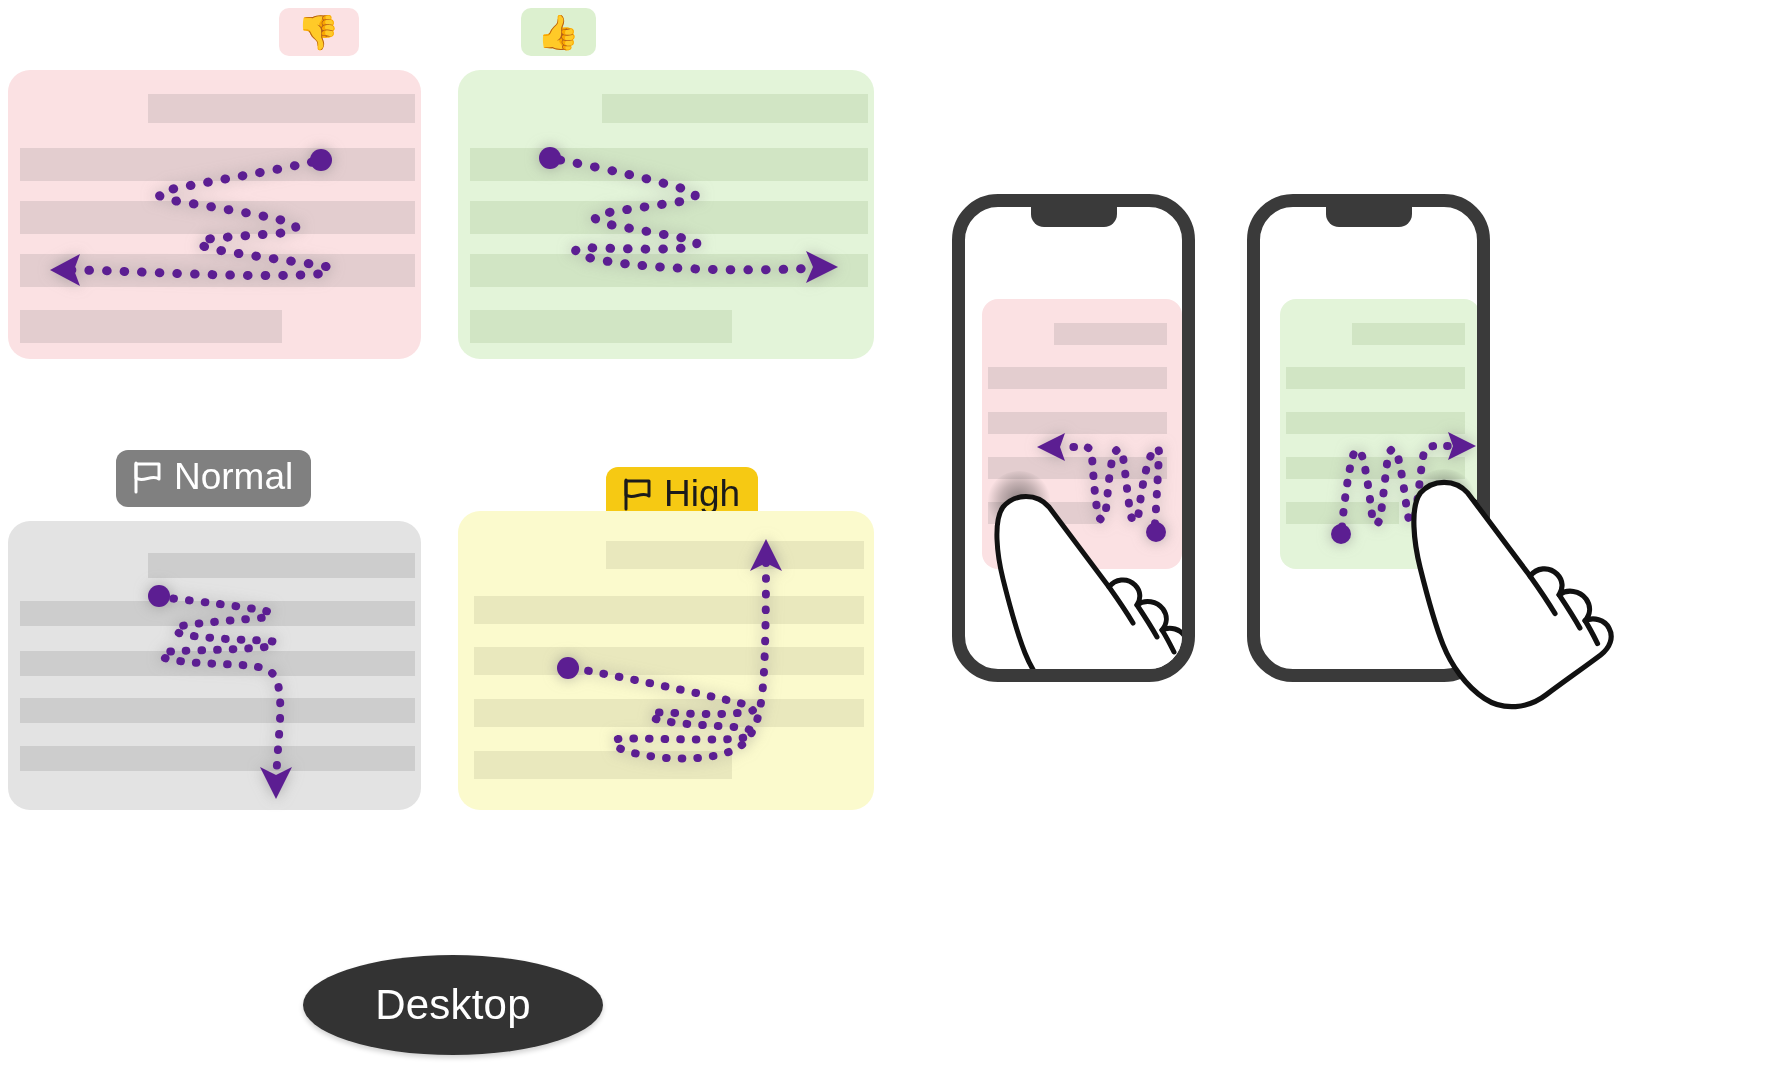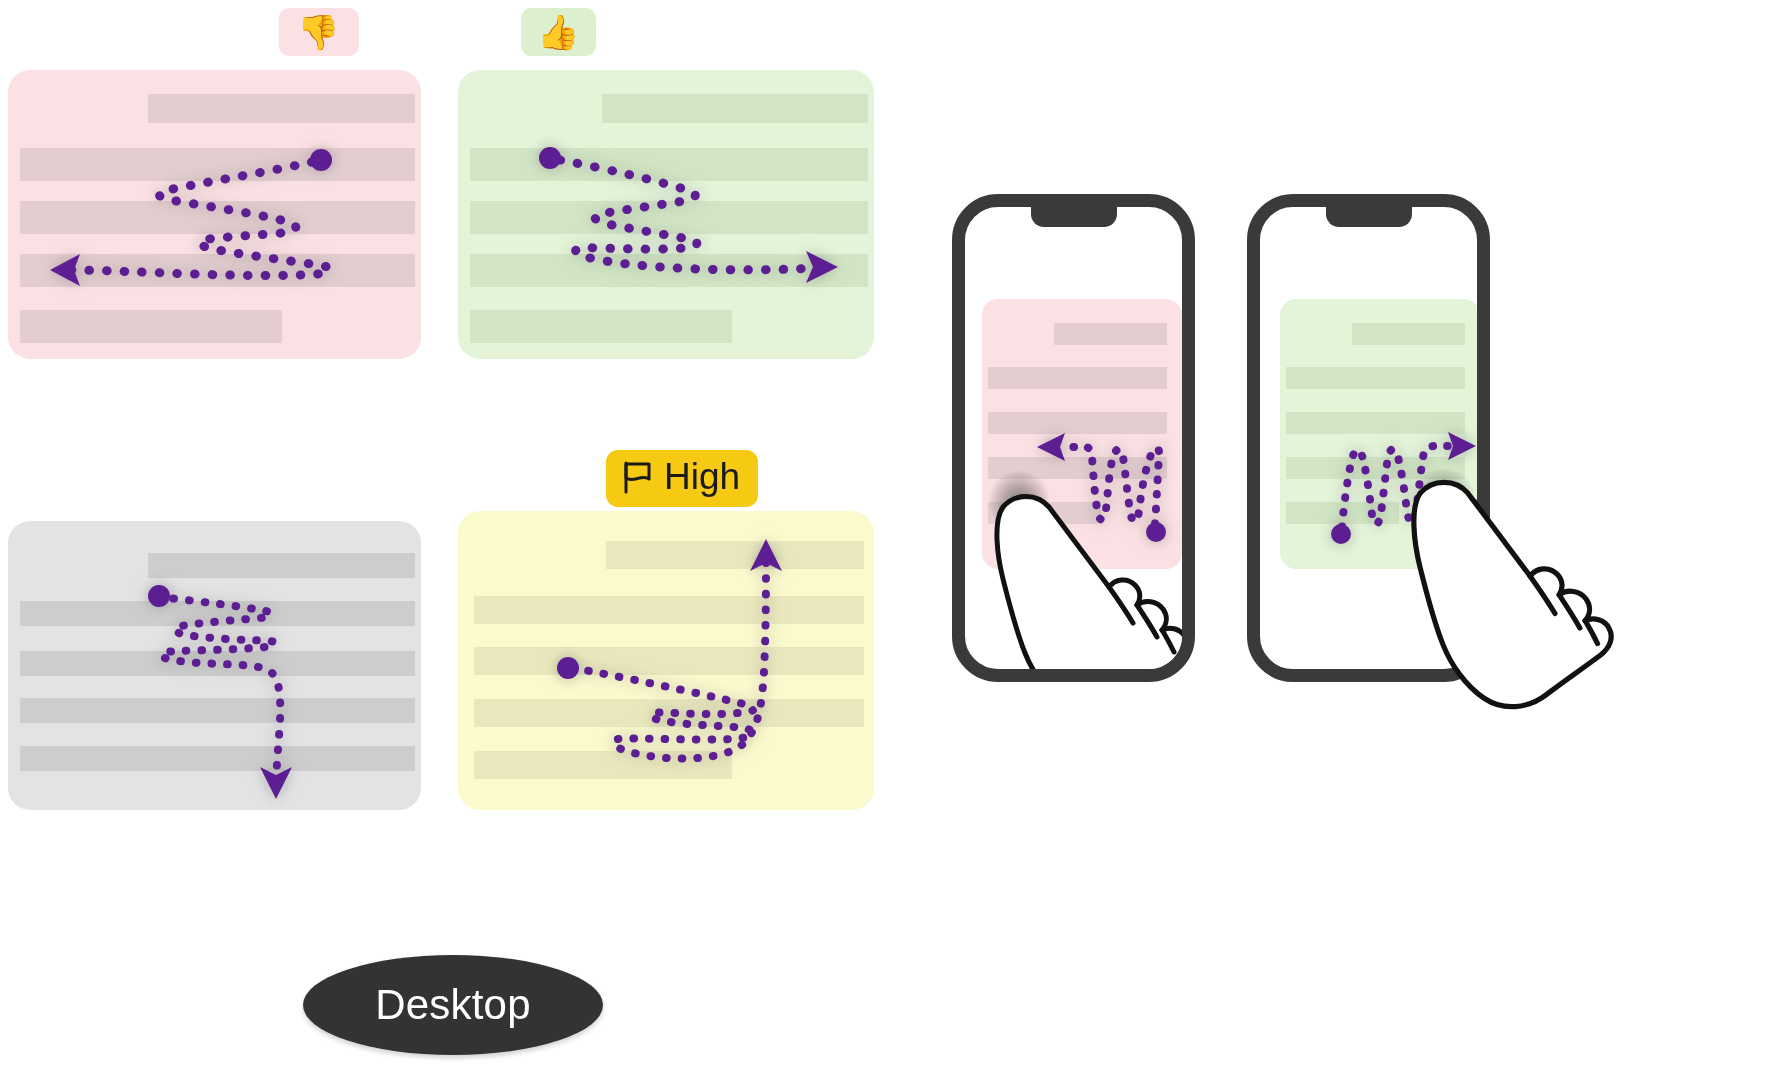--- a/index.html
+++ b/index.html
@@ -152,20 +152,29 @@
       <path class="trail" d="M102,90 C150,99 205,112 232,121 C241,124 238,129 226,131
                              C188,137 148,142 140,145 C134,147 137,151 149,154
                              C185,161 222,167 234,170 C242,172 240,177 228,178
                              C186,181 138,177 124,178 C114,179 116,184 128,187
                              C180,200 290,202 358,198"></path>
       <circle class="startdot" cx="92" cy="88" r="11"></circle>
       <path class="head" d="M380,197 L348,181 L355,197 L348,213 Z"></path>
     </g>
   </svg>
 
+  <div class="chip normal" style="left:116px;top:450px;">
+    <span>
+      <svg width="34" height="36" viewBox="0 0 34 36">
+        <path d="M6,4 L6,33" stroke="#ffffff" stroke-width="3" fill="none" stroke-linecap="round"></path>
+        <path d="M6,5 L29,5 L29,20 C22,15 13,24 6,19 Z" stroke="#ffffff" stroke-width="3" fill="none" stroke-linejoin="round"></path>
+      </svg>
+    </span>
+    <span>Normal</span>
+  </div>
 
   <div class="card gray" style="left:8px;top:521px;width:413px;height:289px;">
     <div class="row" style="left:140px;top:32px;width:267px;height:25px;"></div>
     <div class="row" style="left:12px;top:80px;width:395px;height:25px;"></div>
     <div class="row" style="left:12px;top:130px;width:395px;height:25px;"></div>
     <div class="row" style="left:12px;top:177px;width:395px;height:25px;"></div>
     <div class="row" style="left:12px;top:225px;width:395px;height:25px;"></div>
   </div>
 
   <svg class="gaze" width="430" height="300" viewBox="0 0 430 300" style="left:8px;top:521px;">
@@ -173,21 +182,21 @@
       <path class="trail thin" d="M150,76 C190,80 238,86 258,90 C266,92 263,96 252,97
                                   C215,100 178,103 170,106 C164,108 167,112 178,114
                                   C212,119 250,119 262,120 C270,121 268,125 258,126
                                   C215,130 168,129 158,131 C150,133 153,137 164,139
                                   C210,146 252,140 264,152 C276,164 272,200 270,228 L268,258"></path>
       <circle class="startdot" cx="151" cy="75" r="11"></circle>
       <path class="head" d="M268,278 L252,246 L268,254 L284,246 Z"></path>
     </g>
   </svg>
 
-  <div class="chip high" style="left:606px;top:450px;">
+  <div class="chip high" style="left:606px;top:467px;">
     <span>
       <svg width="34" height="36" viewBox="0 0 34 36">
         <path d="M6,4 L6,33" stroke="#1b1b1b" stroke-width="3" fill="none" stroke-linecap="round"></path>
         <path d="M6,5 L29,5 L29,20 C22,15 13,24 6,19 Z" stroke="#1b1b1b" stroke-width="3" fill="none" stroke-linejoin="round"></path>
       </svg>
     </span>
     <span>High</span>
   </div>
 
   <div class="card yellow" style="left:458px;top:511px;width:416px;height:299px;">

